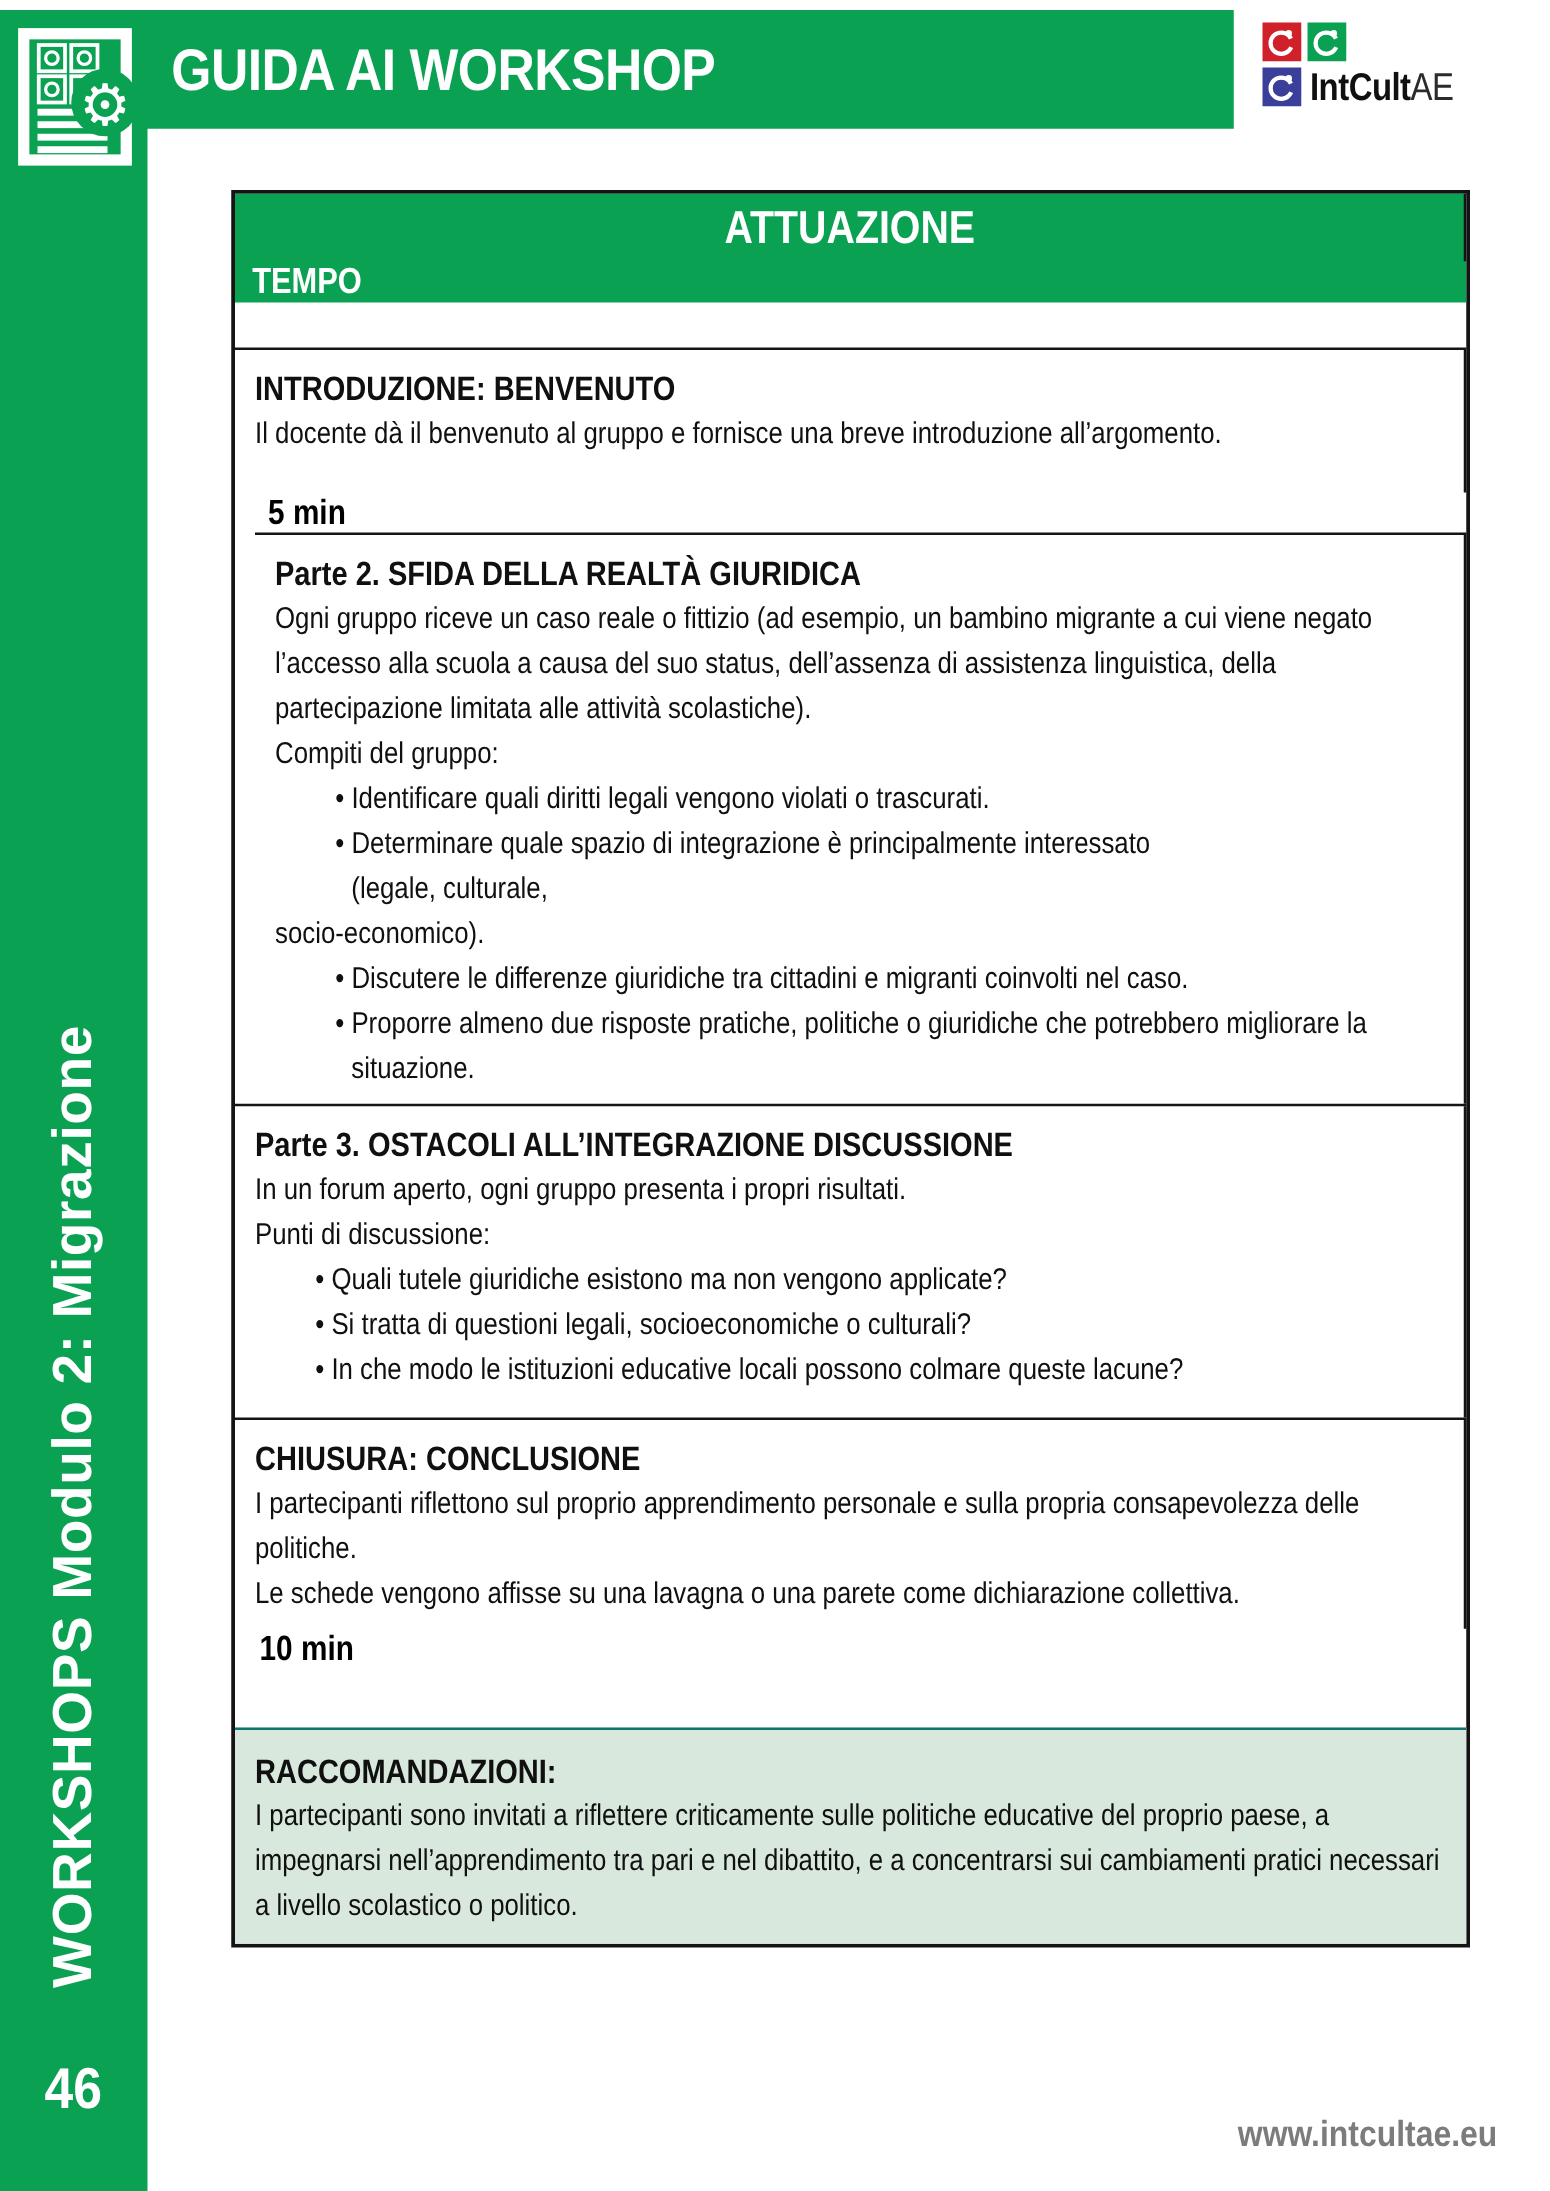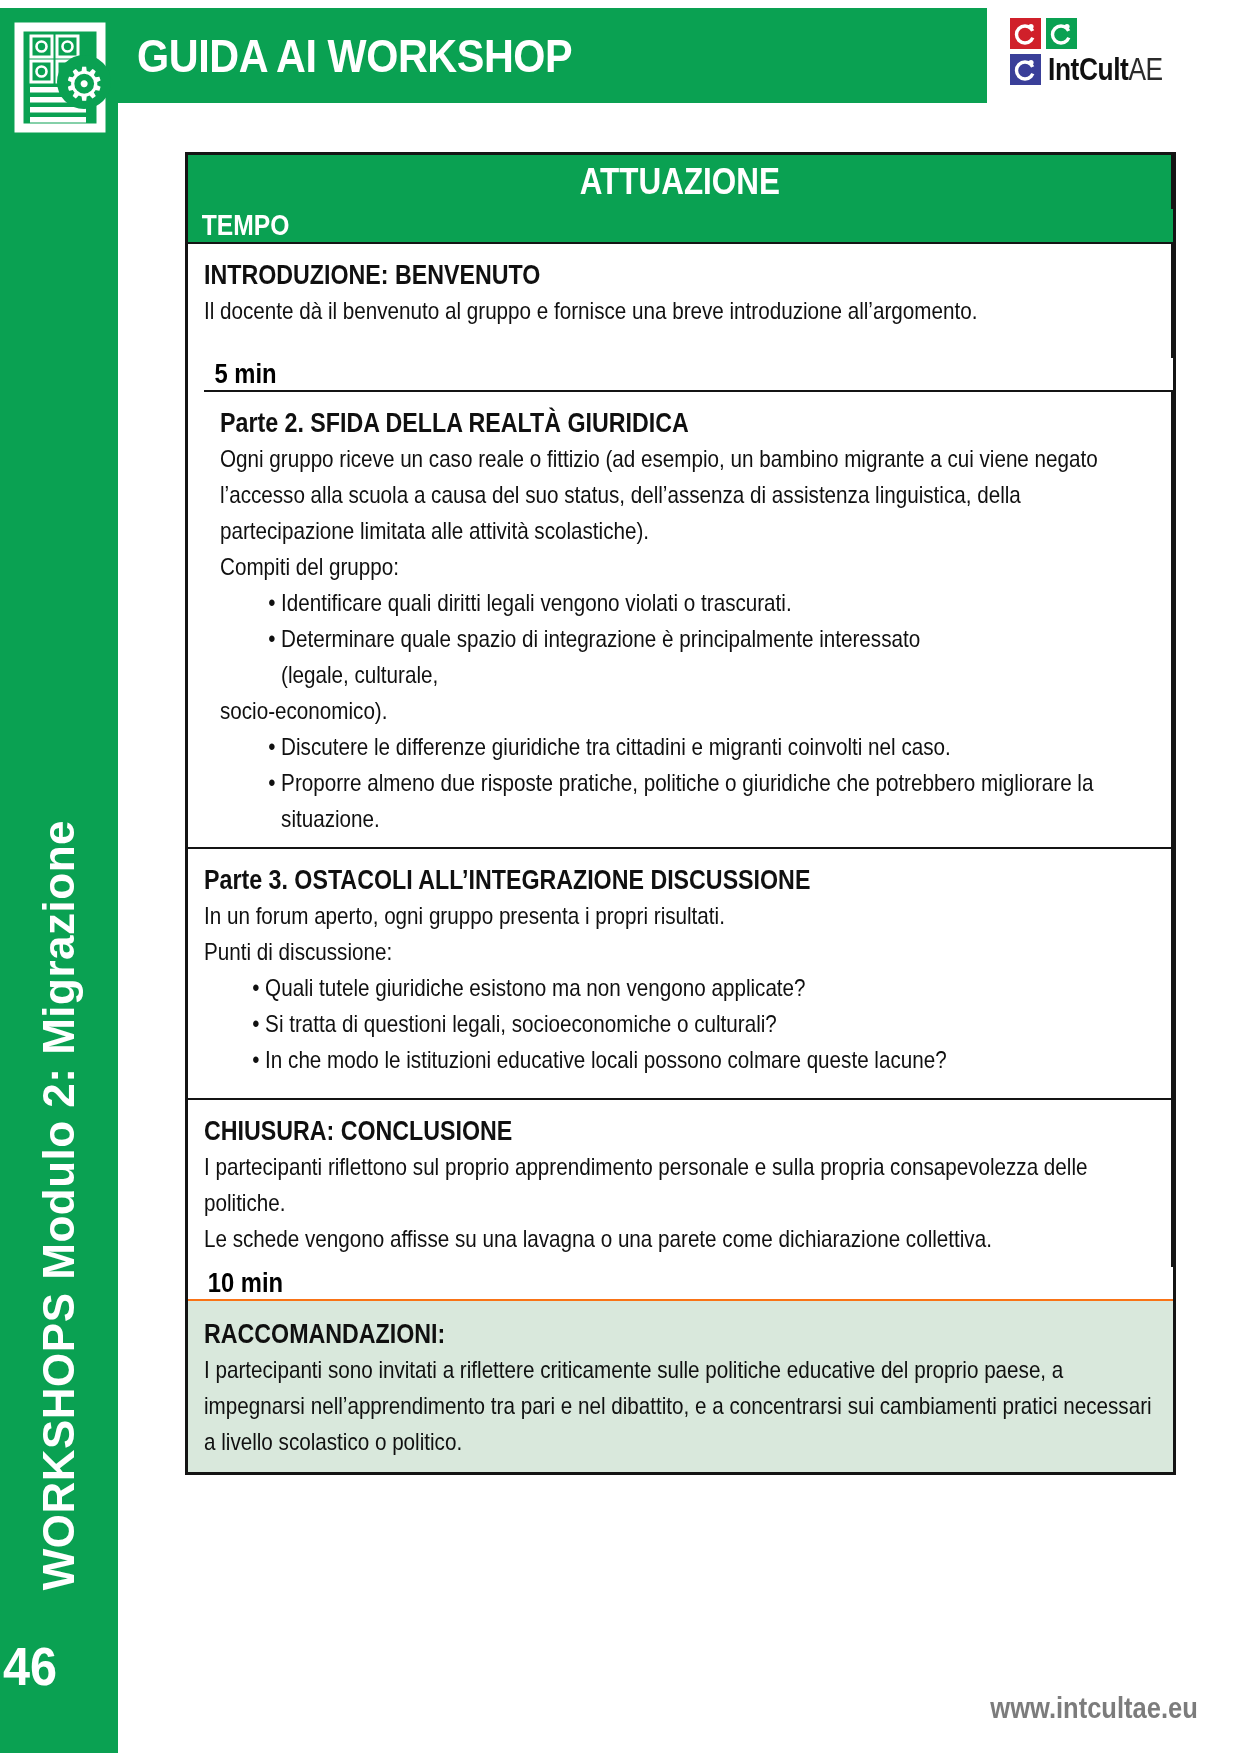--- a/index.html
+++ b/index.html
@@ -29,44 +29,44 @@
   }
   .logo-text .b{font-weight:bold;color:#101010;}
   .logo-text .l{font-weight:normal;color:#2b2b2b;}
   
   .side-label-wrap{position:absolute;left:0;bottom:163px;width:118px;display:flex;justify-content:center;}
   .side-label{
     writing-mode:vertical-rl;transform:rotate(180deg);
     color:#fff;font-weight:bold;font-size:44px;letter-spacing:0.5px;white-space:nowrap;
   }
   .page-num{
-    position:absolute;left:0;bottom:56px;width:118px;text-align:left;
-    color:#fff;font-weight:bold;font-size:54px;
+    position:absolute;left:0;bottom:56px;width:118px;text-align:center;
+    color:#fff;font-weight:bold;font-size:46px;
   }
   .page-num span{display:inline-block;transform:scaleX(0.9);}
   
   .doc-table{position:absolute;left:185px;top:152px;width:985px;border:3px solid #141414;}
   .t-row{display:flex;border-top:2px solid #141414;flex-direction:column;}
   .t-row:first-child{border-top:none;}
   .t-main{flex:1;border-right:2px solid #141414;padding:13px 18px 10px 16px;}
   .t-time{width:115px;display:flex;align-items:center;justify-content:center;}
   .time-val{font-weight:bold;font-size:28px;white-space:nowrap;display:inline-block;transform:scaleX(0.85);}
   .t-headrow{background:#0aa152;color:#fff;min-height:87px;}
   .t-headrow .t-main{display:flex;align-items:center;justify-content:center;padding:0;}
   .t-headrow .t-time{align-items:center;}
   .col-h1{font-weight:bold;font-size:37px;letter-spacing:0;display:inline-block;transform:scaleX(0.85);}
   .col-h2{font-weight:bold;font-size:29px;display:inline-block;transform:scaleX(0.85);}
-  .r1{min-height:146px;} .r2{min-height:446px;margin-left:16px;} .r3{min-height:249px;} .r4{min-height:186px;}
+  .r1{min-height:146px;margin-top:36px;} .r2{min-height:446px;margin-left:16px;} .r3{min-height:249px;} .r4{min-height:186px;}
   .cmain{transform:scaleX(0.86);transform-origin:0 0;width:116.2%;}
   .row-heading{font-weight:bold;font-size:27px;line-height:36px;color:#101010;}
   .row-line{font-size:24px;line-height:36px;color:#101010;}
   .l-para{padding-left:0;}
   .l-bullet{padding-left:71px;text-indent:-15px;}
   .l-cont{padding-left:71px;}
-  .t-note{border-top:2px solid #f97316;background:#d9e8dc;min-height:171px;}
+  .t-note{border-top:2px solid #0f766e;background:#d9e8dc;min-height:171px;margin-top:47px;}
   .t-note .t-inner{padding:15px 18px 12px 16px;}
   
   .footer-url{
     position:absolute;right:42px;bottom:28px;color:#7c7c7c;font-weight:bold;font-size:29px;
     white-space:nowrap;transform:scaleX(0.88);transform-origin:100% 50%;
   }
 </style>
 </head>
 <body>
 

